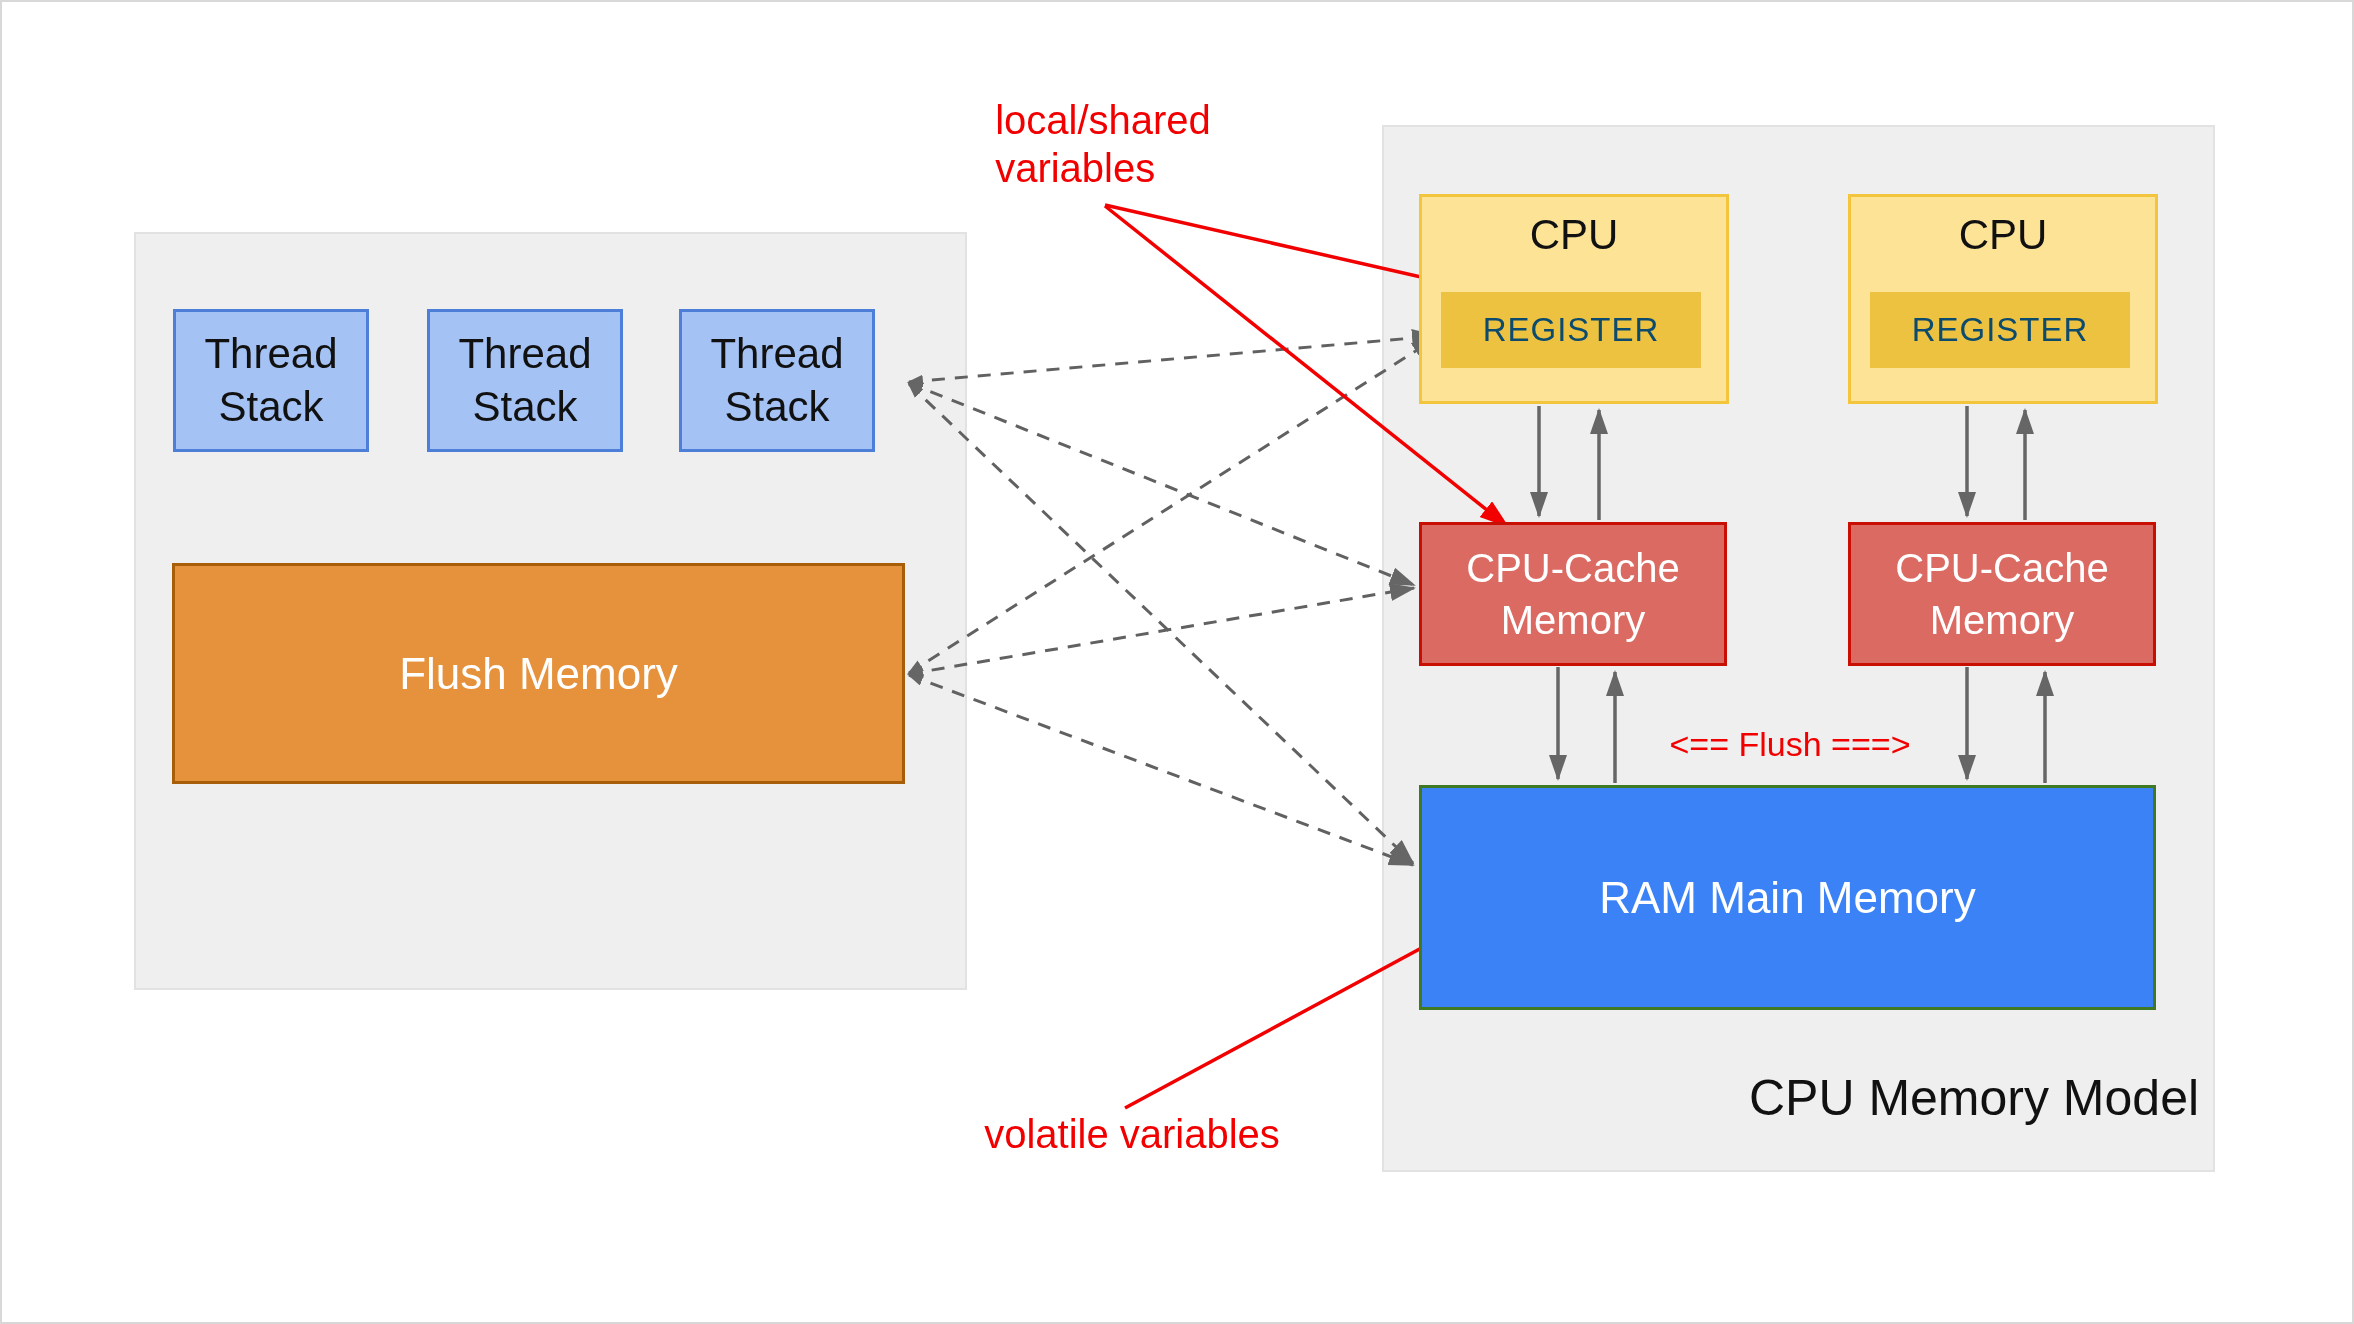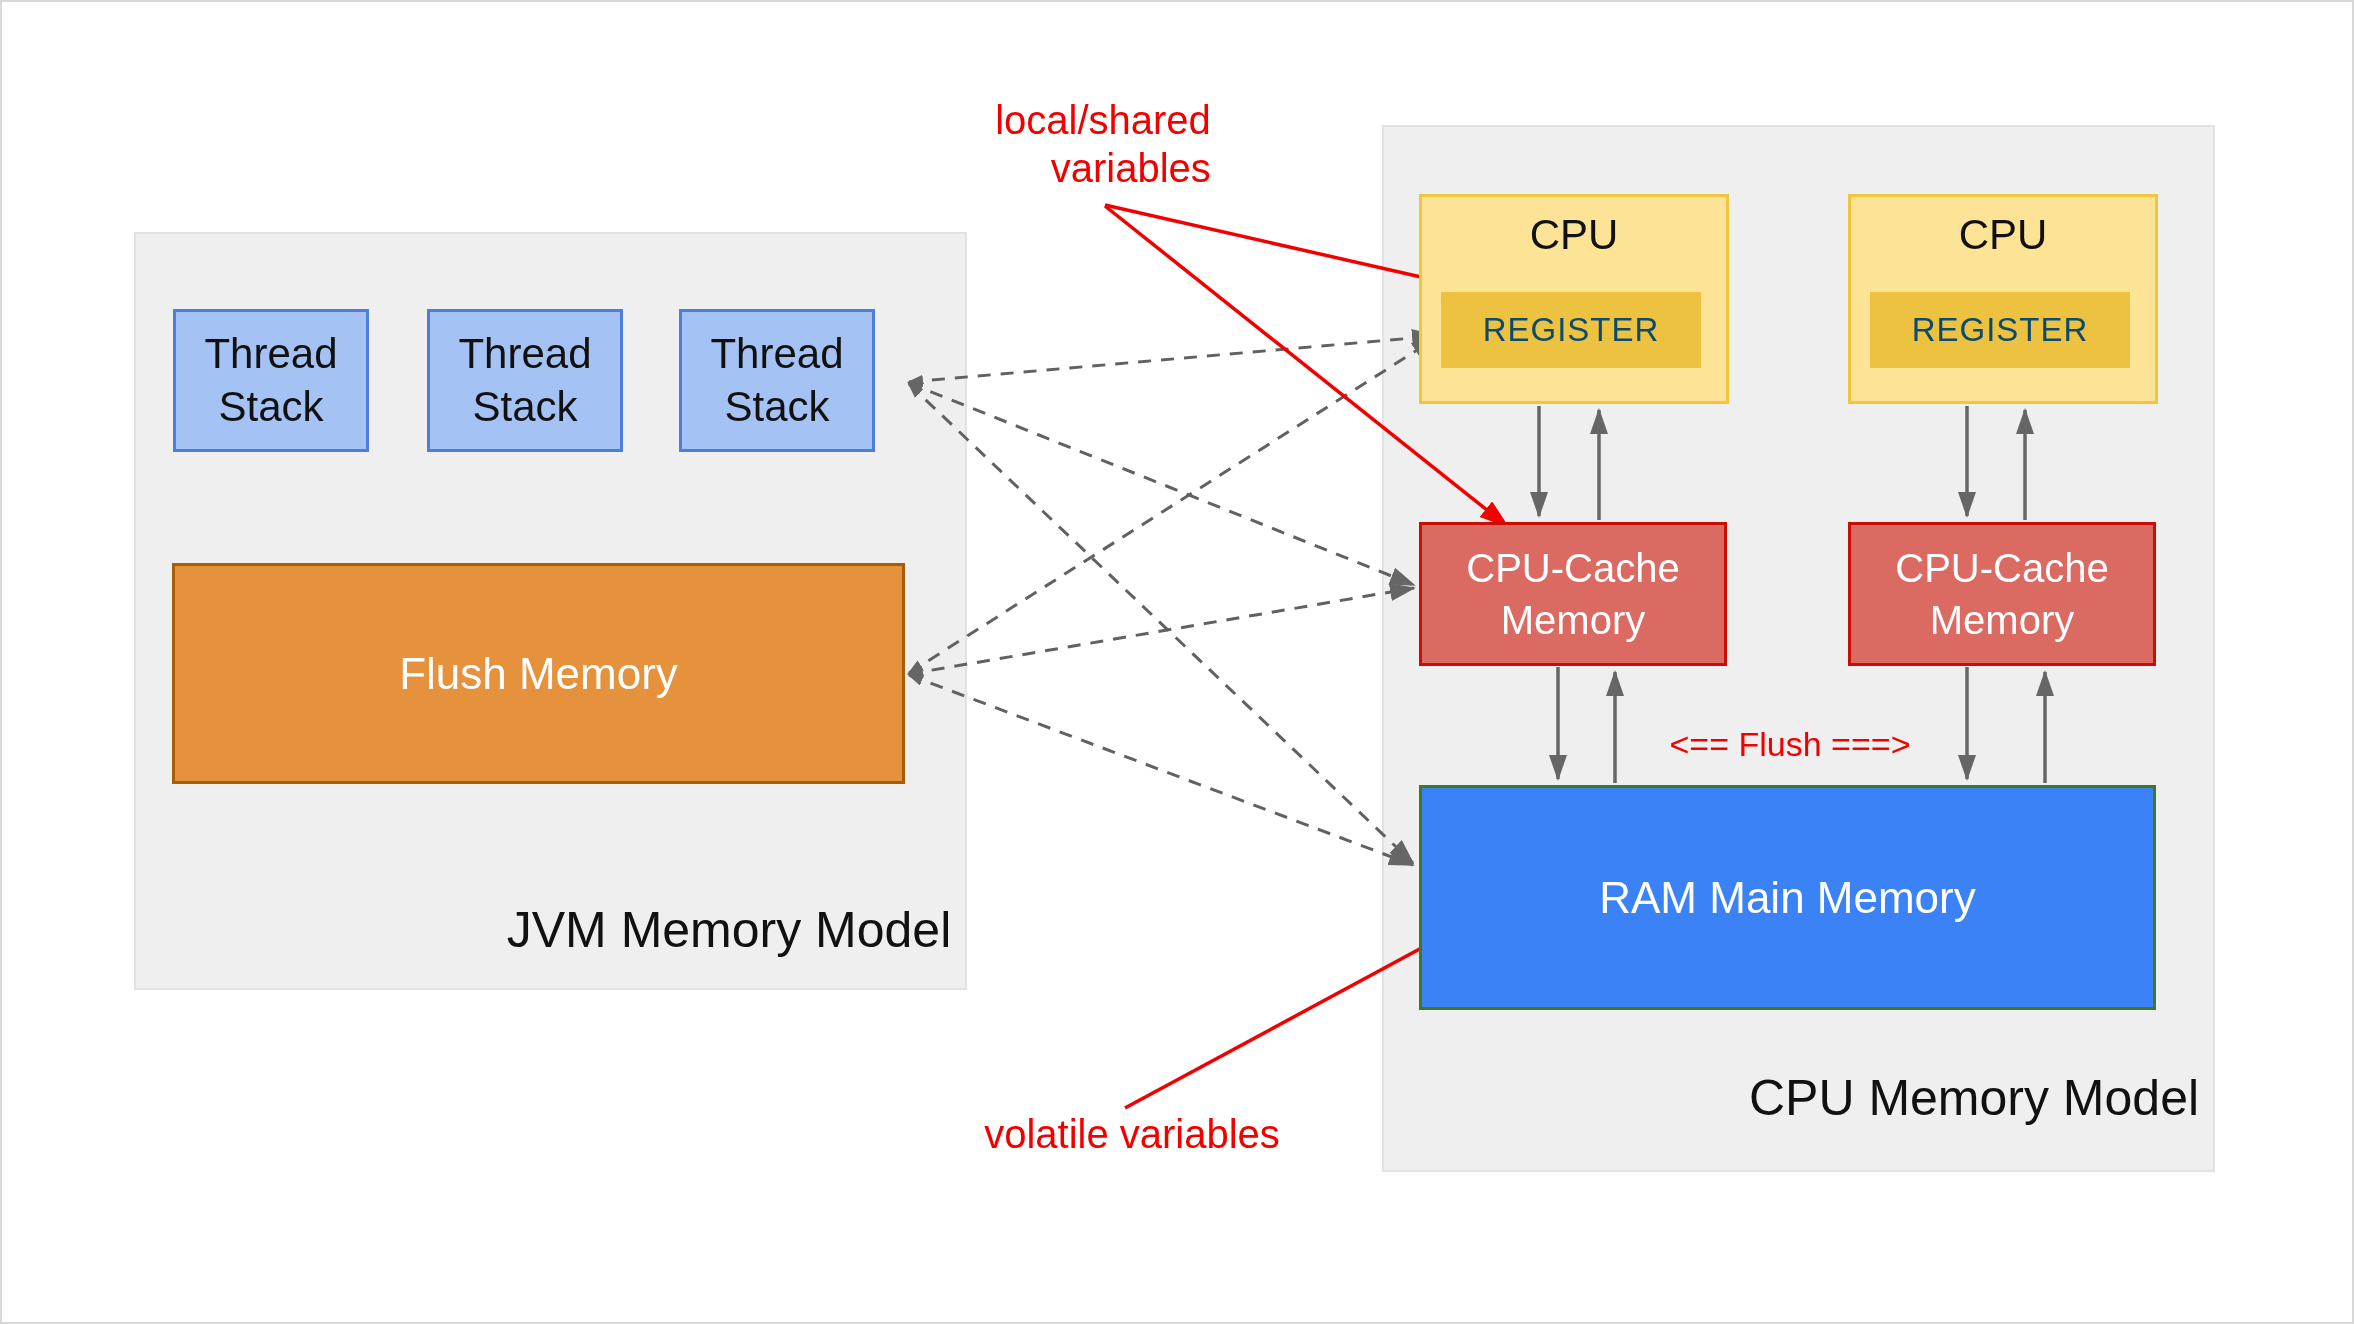--- a/index.html
+++ b/index.html
@@ -96,21 +96,21 @@
   }
   .label-jvm { left: 727px; top: 899px; }
   .label-cpu { left: 1972px; top: 1067px; }
 
   .annotation {
     position: absolute;
     transform: translateX(-50%);
     color: #f20000;
     font-size: 40px;
     line-height: 1.2;
-    text-align: right;
+    text-align: left;
     white-space: pre-line;
   }
   .anno-local-shared { left: 1101px; top: 94px; }
   .anno-volatile { left: 1130px; top: 1108px; }
   .anno-flush {
     left: 1788px; top: 722px;
     font-size: 34px;
     white-space: nowrap;
   }
 
@@ -172,21 +172,20 @@
 
   <div class="box thread-stack ts-1">Thread
 Stack</div>
   <div class="box thread-stack ts-2">Thread
 Stack</div>
   <div class="box thread-stack ts-3">Thread
 Stack</div>
 
   <div class="box heap">Flush Memory</div>
 
-  <div class="section-label label-jvm">JVM Memory Model</div>
 
   <div class="box cpu-box cpu-box-1">
     <div class="cpu-title">CPU</div>
     <div class="register">REGISTER</div>
   </div>
   <div class="box cpu-box cpu-box-2">
     <div class="cpu-title">CPU</div>
     <div class="register">REGISTER</div>
   </div>
 

